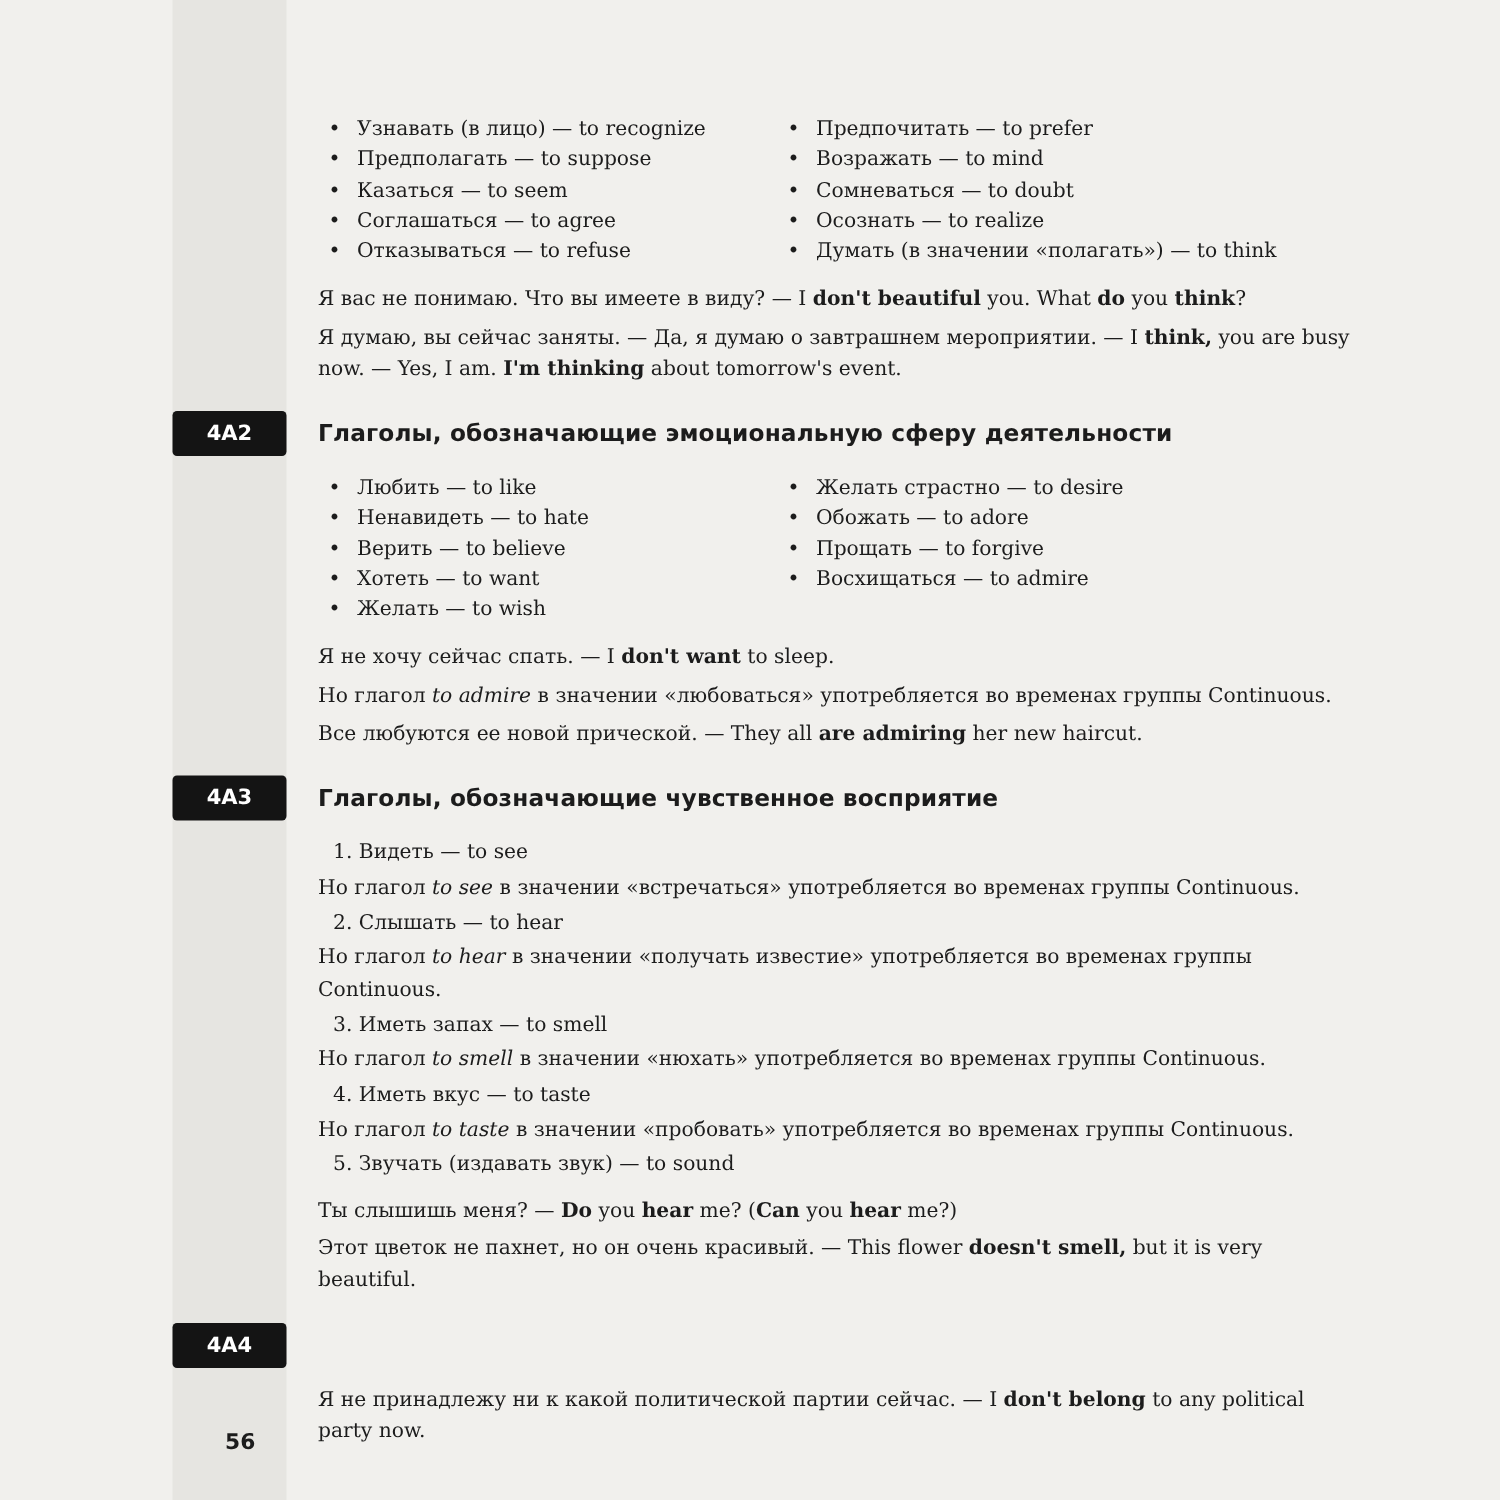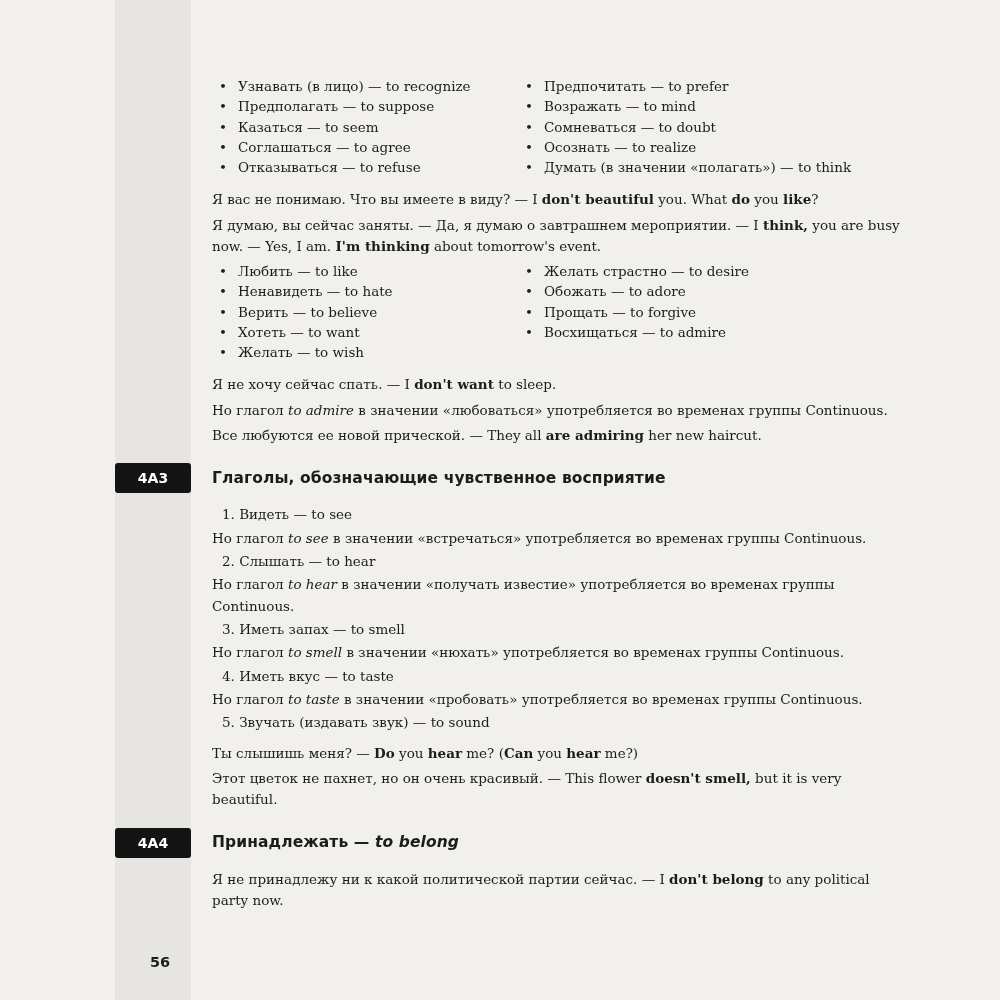--- a/index.html
+++ b/index.html
@@ -67,24 +67,28 @@
       <li>Отказываться — to refuse</li>
     </ul>
     <ul class="colR">
       <li>Предпочитать — to prefer</li>
       <li>Возражать — to mind</li>
       <li>Сомневаться — to doubt</li>
       <li>Осознать — to realize</li>
       <li>Думать (в значении «полагать») — to think</li>
     </ul>
   </div>
-  <p>Я вас не понимаю. Что вы имеете в виду? — I <b>don't beautiful</b> you. What <b>do</b> you <b>like</b>?</p>
+  <p>Я вас не понимаю. Что вы имеете в виду? — I <b>don't beautiful</b> you. What <b>do</b> you <b>think</b>?</p>
   <p>Я думаю, вы сейчас заняты. — Да, я думаю о завтрашнем мероприятии. — I <b>think,</b> you are busy now. — Yes, I am. <b>I'm thinking</b> about tomorrow's event.</p>
 
   <div>
+    <div class="heading-row">
+      <div class="tab">4A2</div>
+      <h2>Глаголы, обозначающие эмоциональную сферу деятельности</h2>
+    </div>
     <div class="cols">
       <ul class="colL">
         <li>Любить — to like</li>
         <li>Ненавидеть — to hate</li>
         <li>Верить — to believe</li>
         <li>Хотеть — to want</li>
         <li>Желать — to wish</li>
       </ul>
       <ul class="colR">
         <li>Желать страстно — to desire</li>
@@ -112,20 +116,19 @@
     <p class="num">4. Иметь вкус — to taste</p>
     <p class="note">Но глагол <i>to taste</i> в значении «пробовать» употребляется во временах группы Continuous.</p>
     <p class="num">5. Звучать (издавать звук) — to sound</p>
     <p class="gap-top">Ты слышишь меня? — <b>Do</b> you <b>hear</b> me? (<b>Can</b> you <b>hear</b> me?)</p>
     <p>Этот цветок не пахнет, но он очень красивый. — This flower <b>doesn't smell,</b> but it is very beautiful.</p>
   </div>
 
   <div>
     <div class="heading-row">
       <div class="tab">4A4</div>
-      <h2>Принадлежать — <i>to belong</i></h2>
     </div>
     <p>Я не принадлежу ни к какой политической партии сейчас. — I <b>don't belong</b> to any political party now.</p>
   </div>
 
 </div>
 
 <div class="pagenum">56</div>
 
 </body></html>

